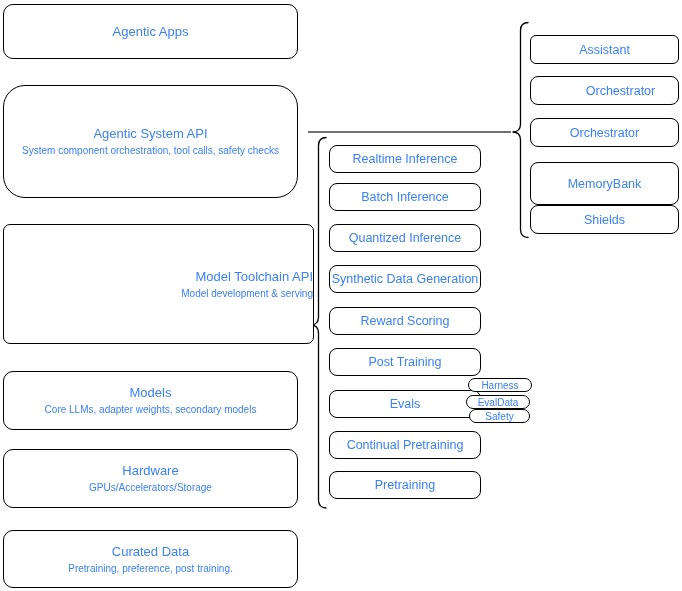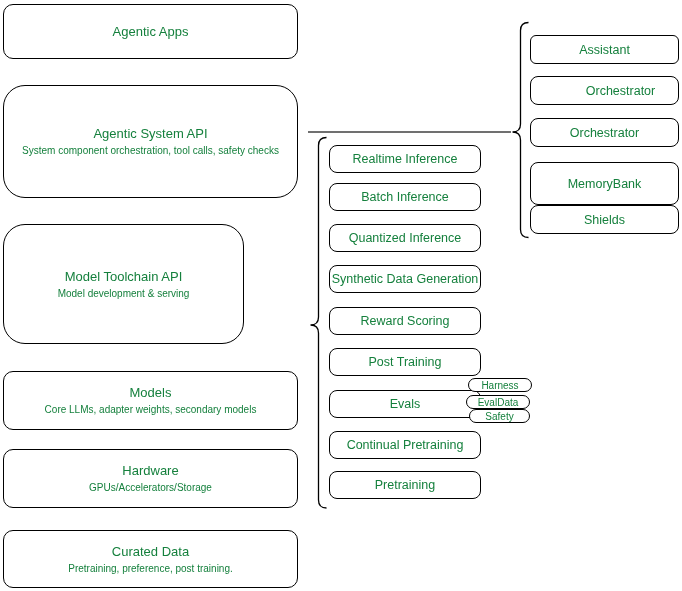--- a/index.html
+++ b/index.html
@@ -1,21 +1,21 @@
 <!DOCTYPE html>
 <html><head>
 <meta charset="utf-8">
 <style>
   html,body{margin:0;padding:0;background:#ffffff;}
   .canvas{
     position:relative;
     width:682px;height:591px;
     background:#ffffff;
     font-family:"Liberation Sans", sans-serif;
-    color:#15803d;
+    color:#3b82f6;
     overflow:hidden;
   }
   .overlay{position:absolute;left:0;top:0;width:682px;height:591px;pointer-events:none;}
   .node{
     position:absolute;
     box-sizing:border-box;
     background:#ffffff;
     border:1.3px solid #000000;
     display:flex;
     flex-direction:column;
@@ -72,21 +72,21 @@
     <path d="M326.5 137.5 Q318.5 137.5 318.5 145.5 L318.5 317 Q318.5 325 310.5 325 Q318.5 325 318.5 333 L318.5 500 Q318.5 508 326.5 508" fill="none" stroke="#000000" stroke-width="1.3"></path>
   </svg>
 
   <div class="node" style="left:3px;top:4px;width:295px;height:55px;border-radius:10px;">
     <div class="node-title">Agentic Apps</div>
   </div>
   <div class="node" style="left:3px;top:85px;width:295px;height:113px;border-radius:22px;">
     <div class="node-title">Agentic System API</div>
     <div class="node-sub">System component orchestration, tool calls, safety checks</div>
   </div>
-  <div class="node" style="left:3px;top:224px;width:241px;height:120px;border-radius:22px;">
+  <div class="node" style="left:3px;top:224px;width:311px;height:120px;border-radius:7px;align-items:flex-end;">
     <div class="node-title">Model Toolchain API</div>
     <div class="node-sub">Model development &amp; serving</div>
   </div>
   <div class="node" style="left:3px;top:371px;width:295px;height:59px;border-radius:10px;">
     <div class="node-title">Models</div>
     <div class="node-sub">Core LLMs, adapter weights, secondary models</div>
   </div>
   <div class="node" style="left:3px;top:449px;width:295px;height:59px;border-radius:10px;">
     <div class="node-title">Hardware</div>
     <div class="node-sub">GPUs/Accelerators/Storage</div>

